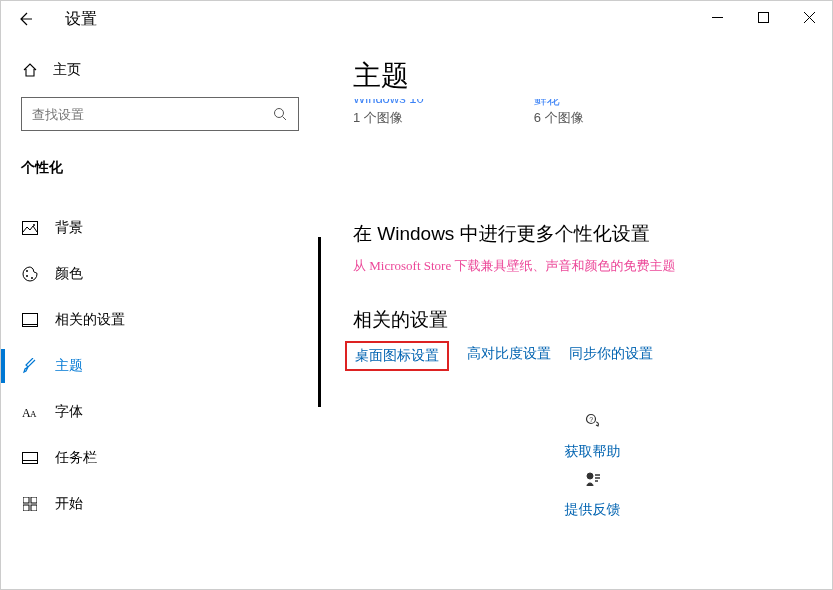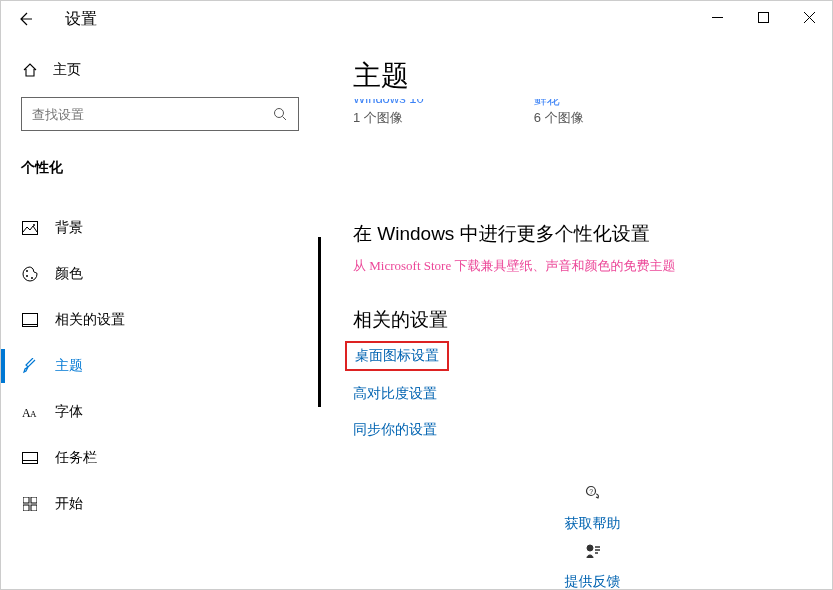--- a/index.html
+++ b/index.html
@@ -28,21 +28,21 @@
   .main { flex: 1; overflow: hidden; padding: 20px 0 0 34px; position: relative; }
   .main h1 { font-size: 28px; font-weight: 400; margin-bottom: 6px; }
   .theme-info-row { display: flex; gap: 110px; margin-top: 4px; }
   .theme-info-row .cut { font-size: 13px; color: #3b82f6; white-space: nowrap; }
   .theme-info-row .count { font-size: 13px; color: #555; }
   .section2 { margin-top: 94px; }
   .section2 h2 { font-size: 19px; font-weight: 400; }
   .section2 p { font-size: 13px; color: #ec4899; margin-top: 10px; font-family: Liberation Serif, serif; }
   .section3 { margin-top: 32px; }
   .section3 h2 { font-size: 19px; font-weight: 400; }
-  .links { margin-top: 12px; display: flex; flex-direction: column; gap: 18px; }
+  .links { margin-top: 12px; display: flex; flex-direction: row; gap: 18px; }
   .link { font-size: 14px; color: #0063b1; cursor: pointer; }
   .link.highlighted { border: 2px solid #d22; padding: 4px 8px; margin-left: -8px; margin-top: -4px; margin-bottom: -4px; display: inline-block; width: fit-content; }
   .help-section { margin-top: 46px; display: flex; flex-direction: column; gap: 10px; }
   .help-item { display: flex; align-items: center; gap: 14px; flex-direction: column; }
   .help-item .icon { width: 18px; display: flex; align-items: center; justify-content: center; }
   .help-item .label { font-size: 14px; color: #0063b1; cursor: pointer; }
   .sidebar-divider-shadow { position: absolute; right: -2px; top: 200px; height: 170px; width: 3px; background: #000; }
   svg { display: block; }
 </style>
 </head>

